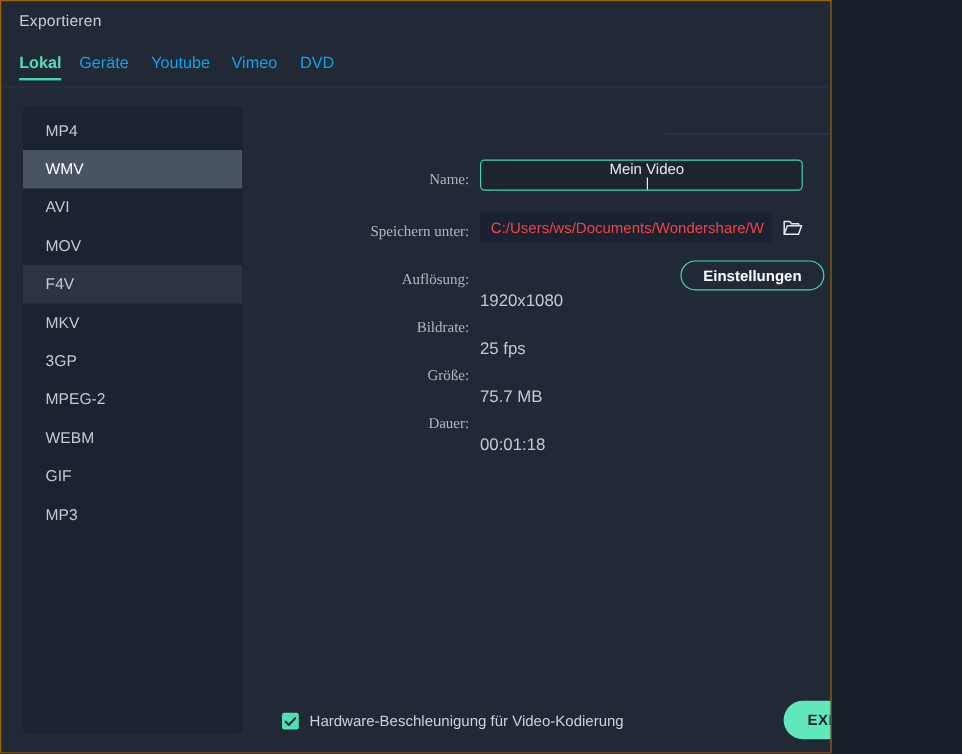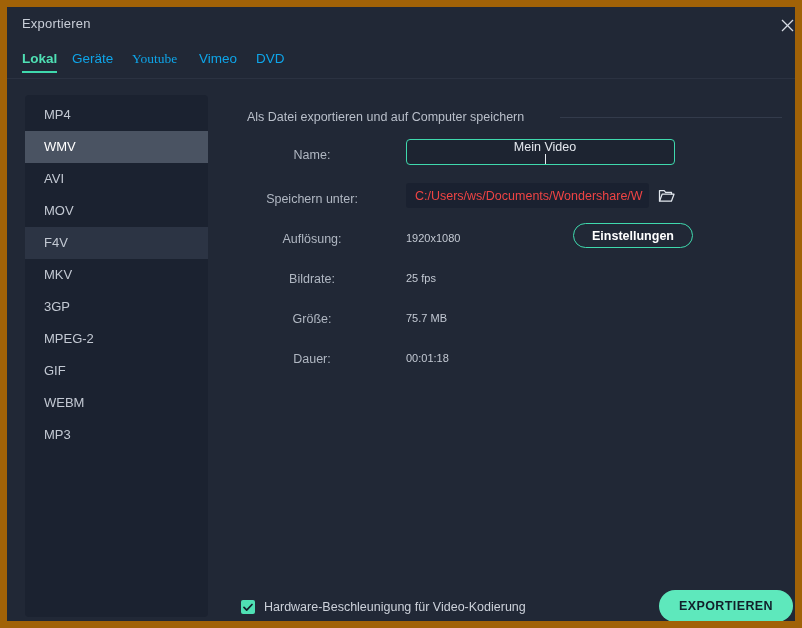--- a/index.html
+++ b/index.html
@@ -2,28 +2,28 @@
 <html><head>
 <meta charset="utf-8">
 <style>
   html, body {
     margin: 0;
     padding: 0;
     background: #181e2a;
   }
   #app {
     position: relative;
-    width: 802px;
+    width: 693px;
     height: 628px;
     background: #212836;
     font-family: "Liberation Sans", sans-serif;
     color: #c7ccd6;
     overflow: hidden;
     box-sizing: border-box;
-    border: 7px solid #a16207;
+    border: 1px solid #a16207;
   }
 
   
   .titlebar {
     position: absolute;
     left: 0; top: 0;
     width: 802px; height: 36px;
   }
   .title-text {
     position: absolute;
@@ -121,23 +121,24 @@
     left: 333px; top: 22px;
     width: 222px; height: 1px;
     background: #333b4b;
   }
 
   .row { position: absolute; left: 0; width: 570px; }
   .row-label {
     position: absolute;
     left: 0; top: 0;
     width: 170px;
-    text-align: center;
+    text-align: right;
     font-size: 12.5px;
     color: #b0b7c2;
+    font-family: Liberation Serif, serif;
   }
 
   
   .name-input {
     position: absolute;
     left: 179px; top: -9px;
     width: 269px; height: 26px;
     background: #1d2431;
     border: 1px solid #3fd9ad;
     border-radius: 4px;
@@ -179,22 +180,22 @@
     left: 428px; top: -7px;
     width: 22px; height: 21px;
     display: flex;
     align-items: center;
     justify-content: center;
     cursor: pointer;
   }
 
   .row-value {
     position: absolute;
-    left: 179px; top: 0;
-    font-size: 11px;
+    left: 179px; top: 16px;
+    font-size: 14px;
     color: #c3c9d3;
   }
 
   .settings-btn {
     position: absolute;
     left: 346px; top: -9px;
     width: 120px; height: 25px;
     border: 1.5px solid #3fd9ad;
     border-radius: 13px;
     box-sizing: border-box;
@@ -259,43 +260,42 @@
       <svg width="13" height="13" viewBox="0 0 13 13">
         <line x1="1" y1="1" x2="12" y2="12" stroke="#d7dce4" stroke-width="1.3"></line>
         <line x1="12" y1="1" x2="1" y2="12" stroke="#d7dce4" stroke-width="1.3"></line>
       </svg>
     </div>
   </div>
 
   <div class="tabbar" id="tabbar">
       <div class="tab active" style="left: 15px;"><span>Lokal</span><span class="tab-underline"></span></div>
       <div class="tab" style="left: 65px;"><span>Geräte</span></div>
-      <div class="tab" style="left: 125px; font-family: Liberation Serif, serif;"><span>Youtube</span></div>
+      <div class="tab" style="left: 125px;"><span>Youtube</span></div>
       <div class="tab" style="left: 192px;"><span>Vimeo</span></div>
       <div class="tab" style="left: 249px;"><span>DVD</span></div>
     </div>
   <div class="tabbar-divider"></div>
 
   <div class="sidebar" id="sidebar">
     <div class="fmt-spacer"></div>
   <div class="fmt-item">MP4</div>
       <div class="fmt-item selected">WMV</div>
       <div class="fmt-item">AVI</div>
       <div class="fmt-item">MOV</div>
       <div class="fmt-item hover">F4V</div>
       <div class="fmt-item">MKV</div>
       <div class="fmt-item">3GP</div>
       <div class="fmt-item">MPEG-2</div>
+      <div class="fmt-item">WEBM</div>
       <div class="fmt-item">GIF</div>
-      <div class="fmt-item">WEBM</div>
       <div class="fmt-item">MP3</div>
     </div>
 
   <div class="form">
-    <div class="section-head">Als Datei exportieren und auf Computer speichern</div>
     <div class="section-rule"></div>
 
     <div class="row" style="top:53px;">
       <div class="row-label">Name:</div>
       <div class="name-input">
         <span>Mein Video</span>
         <span class="caret"></span>
       </div>
     </div>
 

